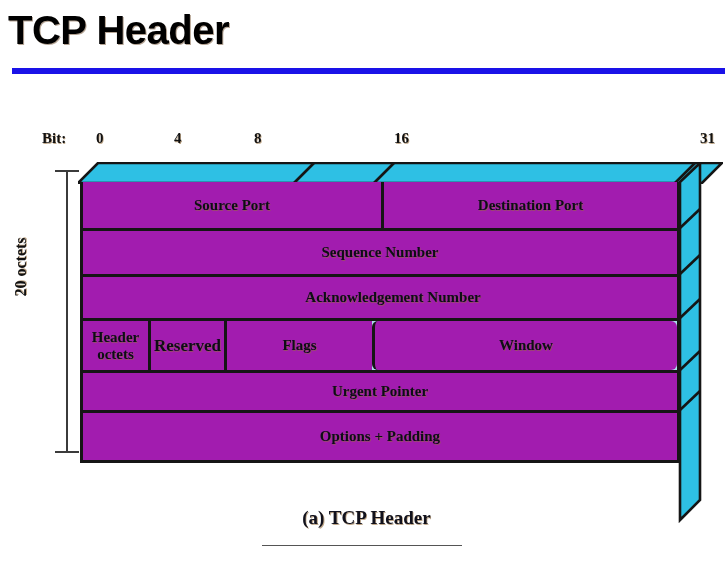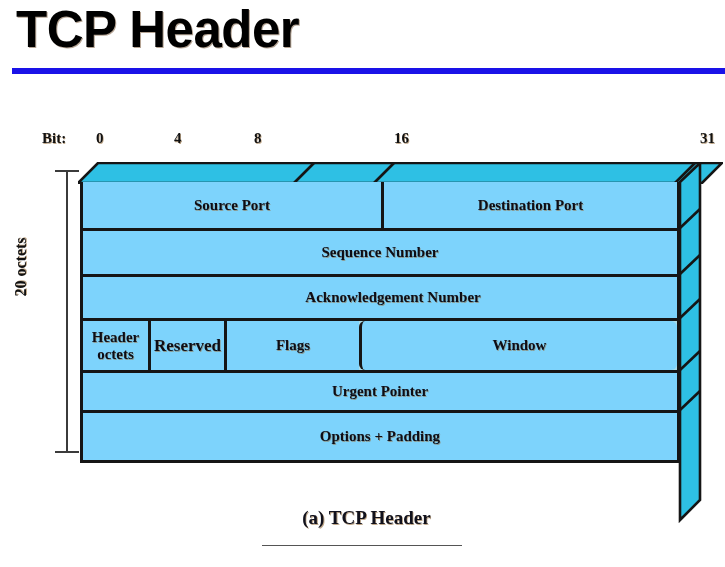--- a/index.html
+++ b/index.html
@@ -4,23 +4,23 @@
 <style>
   html,body{margin:0;padding:0;}
   body{
     width:725px;height:567px;background:#ffffff;
     font-family:"Liberation Serif", serif;
     overflow:hidden;position:relative;
   }
 
   
   #slide-title{
-    position:absolute; left:16px; top:6px;
+    position:absolute; left:8px; top:6px;
     font-family:"Liberation Sans", sans-serif;
-    font-weight:bold; font-size:51px; line-height:48px;
+    font-weight:bold; font-size:40px; line-height:48px;
     color:#000; letter-spacing:-0.5px;
     text-shadow:1px 1px 0 rgba(120,90,60,.55);
     white-space:nowrap;
   }
   #title-rule{
     position:absolute; left:12px; top:68px;
     width:713px; height:6px; background:#1a12e8;
   }
 
   
@@ -43,21 +43,21 @@
   #front-face{
     position:absolute; left:80px; top:52px; width:600px;
     border:3px solid #151515; border-top:none;
     background:#a9dce9; box-sizing:border-box;
   }
   .row{ display:flex; border-top:3px solid #151515; box-sizing:border-box; }
   #front-face > .row:first-child{ border-top:none; }
   .cell{
     display:flex; align-items:center; justify-content:center;
     text-align:center; box-sizing:border-box;
-    background:#7dd3fc;
+    background:#a21caf;
     font-family:"Liberation Serif", serif;
     font-weight:bold; font-size:15px; color:#0d0d16;
     text-shadow:0.7px 0.7px 0 rgba(150,110,60,.55);
     line-height:17px; padding:0 2px;
   }
   .cell + .cell{ border-left:3px solid #151515; }
   .small{ font-size:17px; }
 
   
   #side-face{ position:absolute; left:677px; top:32px; width:46px; height:380px; }
@@ -139,21 +139,21 @@
       <div class="cell" style="flex:1;">Sequence Number</div>
     </div>
 
     <div class="row" style="height:44px;">
       <div class="cell" style="flex:1;padding-left:28px;">Acknowledgement Number</div>
     </div>
 
     <div class="row" style="height:52px;">
       <div class="cell" style="width:65px;">Header octets</div>
       <div class="cell small" style="width:76px;">Reserved</div>
-      <div class="cell" style="width:135px;">Flags</div>
+      <div class="cell" style="width:148px;">Flags</div>
       <div class="cell" style="flex:1;border-radius:6px;">Window</div>
     </div>
 
     <div class="row" style="height:40px;">
       <div class="cell" style="flex:1;">Urgent Pointer</div>
     </div>
 
     <div class="row" style="height:50px;">
       <div class="cell" style="flex:1;">Options + Padding</div>
     </div>

